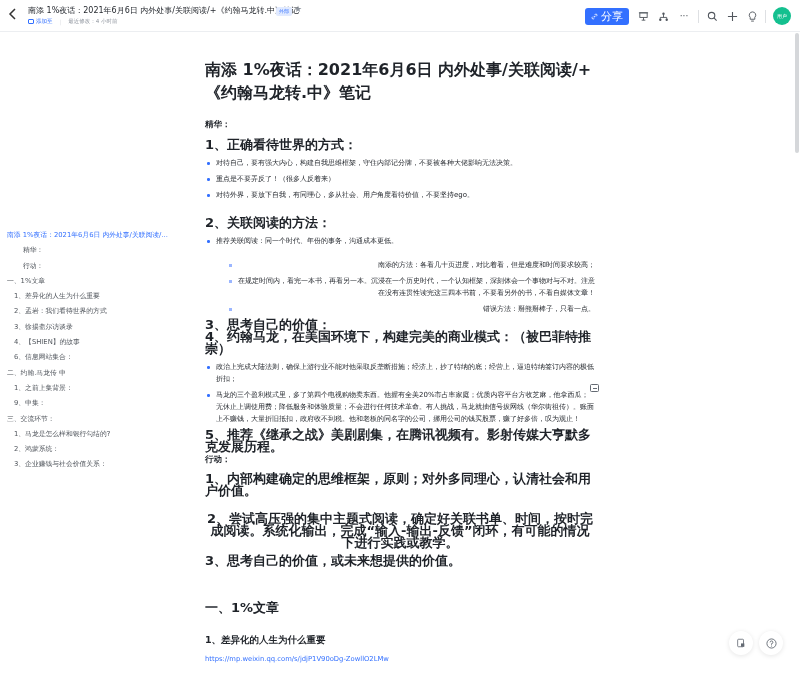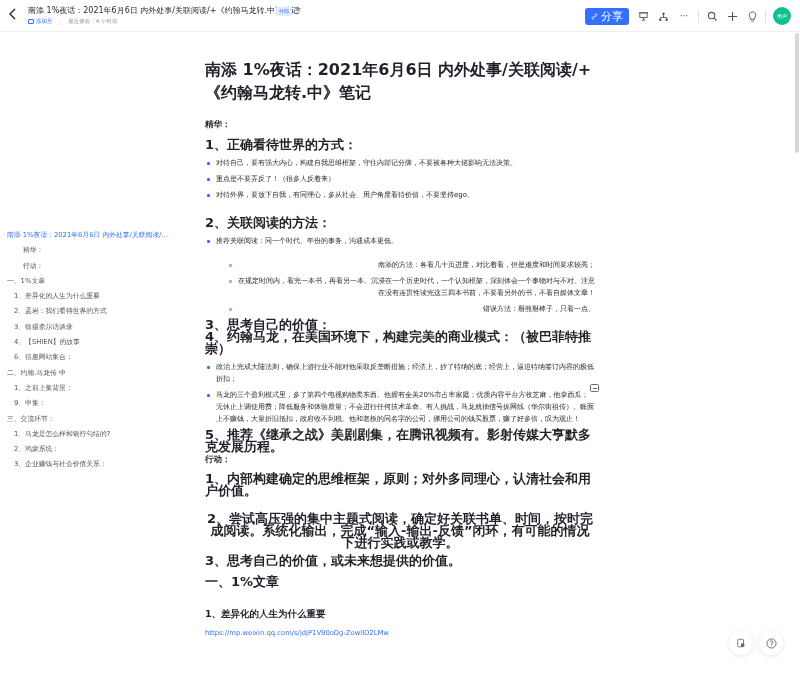--- a/index.html
+++ b/index.html
@@ -173,21 +173,21 @@
   <ul class="bl" style="margin-bottom:2px;">
     <li>政治上完成大陆法则，确保上游行业不能对他采取反垄断措施；经济上，抄了特纳的底；经营上，逼迫特纳签订内容的极低折扣；</li>
     <li>马龙的三个盈利模式里，多了第四个电视购物卖东西。他握有全美20%市占率家庭；优质内容平台方收芝麻，他拿西瓜；无休止上调使用费；降低服务和体验质量；不会进行任何技术革命。有人挑战，马龙就抽信号拔网线（华尔街祖传）。账面上不赚钱，大量折旧抵扣，政府收不到税。他和老板的同名字的公司，挪用公司的钱买股票，赚了好多倍，叹为观止！</li>
   </ul>
 
   <div class="pb" style="">5、推荐《继承之战》美剧剧集，在腾讯视频有。影射传媒大亨默多克发展历程。</div>
 
   <div class="bold-label" style="margin-bottom:8px;">行动：</div>
   <div class="pb" style="margin-bottom:16px;">1、内部构建确定的思维框架，原则；对外多同理心，认清社会和用户价值。</div>
   <div class="pb" style="margin-bottom:6px;text-align:center;">2、尝试高压强的集中主题式阅读，确定好关联书单、时间，按时完成阅读。系统化输出，完成“输入-输出-反馈”闭环，有可能的情况下进行实践或教学。</div>
-  <div class="pb" style="margin-bottom:6px;">3、思考自己的价值，或未来想提供的价值。</div>
+  <div class="pb" style="margin-bottom:32px;">3、思考自己的价值，或未来想提供的价值。</div>
 
   <div class="sec2" style="margin-bottom:16px;">一、1%文章</div>
   <div class="sec3" style="margin-bottom:7px;">1、差异化的人生为什么重要</div>
   <div class="link">https://mp.weixin.qq.com/s/jdjP1V90oDg-ZowllO2LMw</div>
 </div>
 
 <div class="comment-icon"></div>
 
 <div class="float-btn" style="left:729px;">
   <svg width="10" height="10" viewBox="0 0 12 12">

